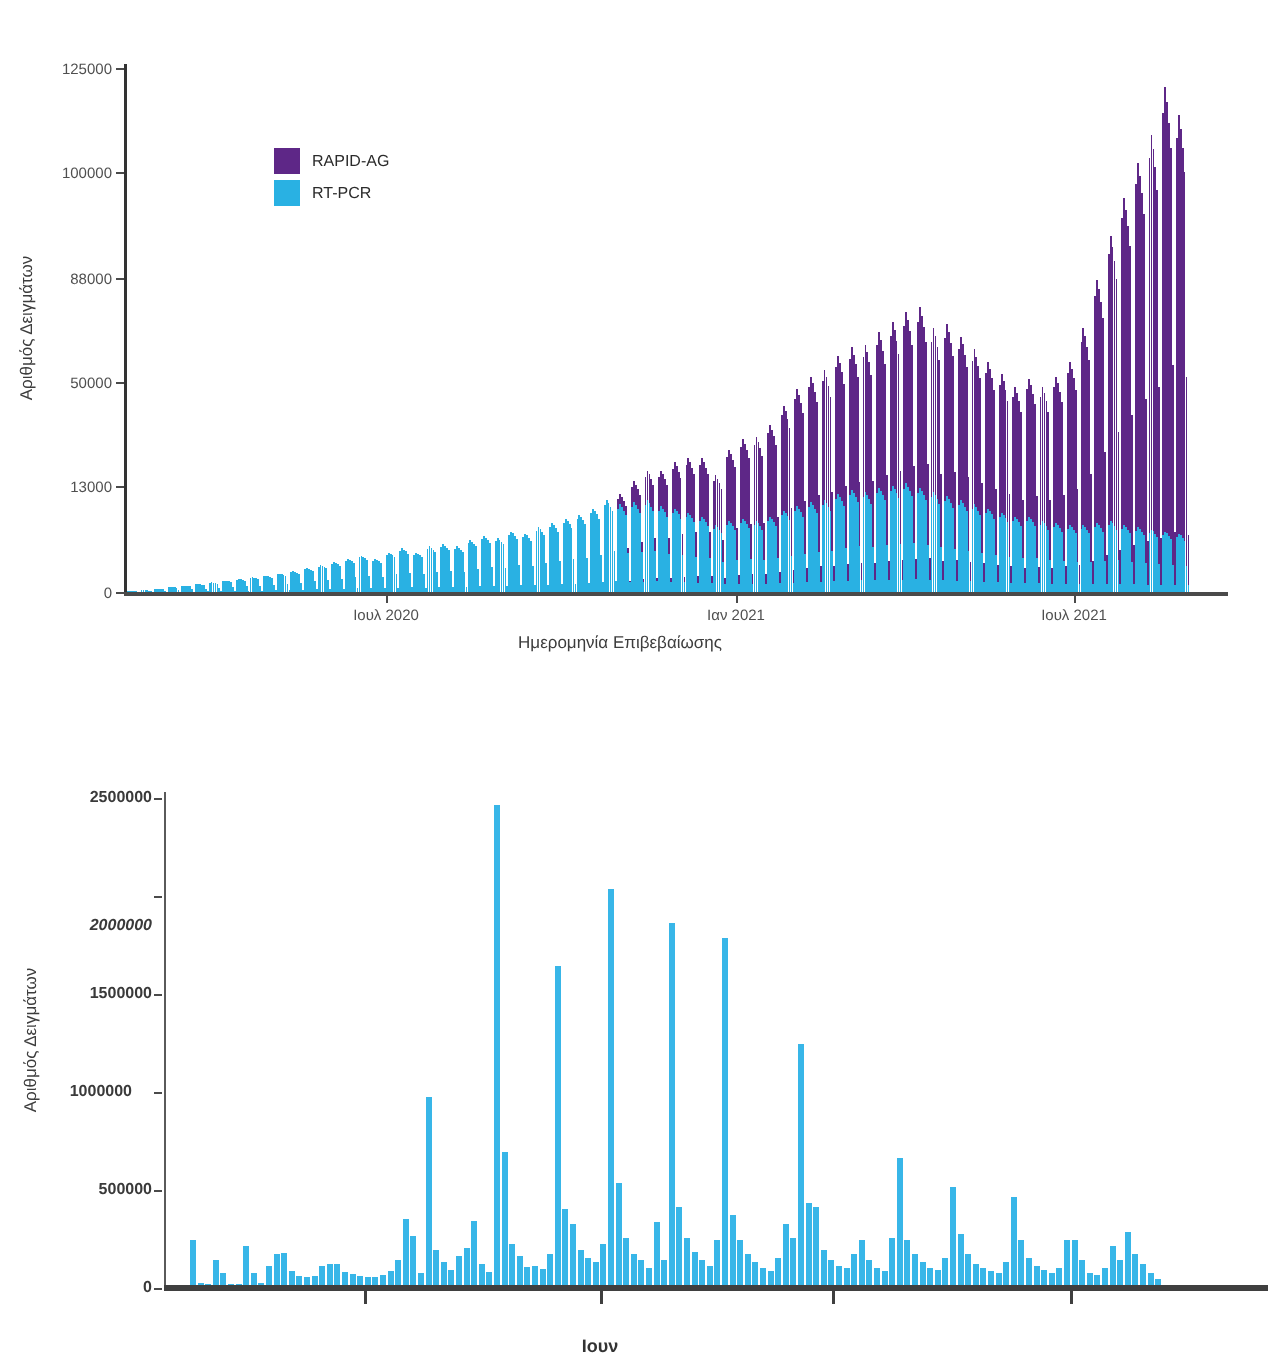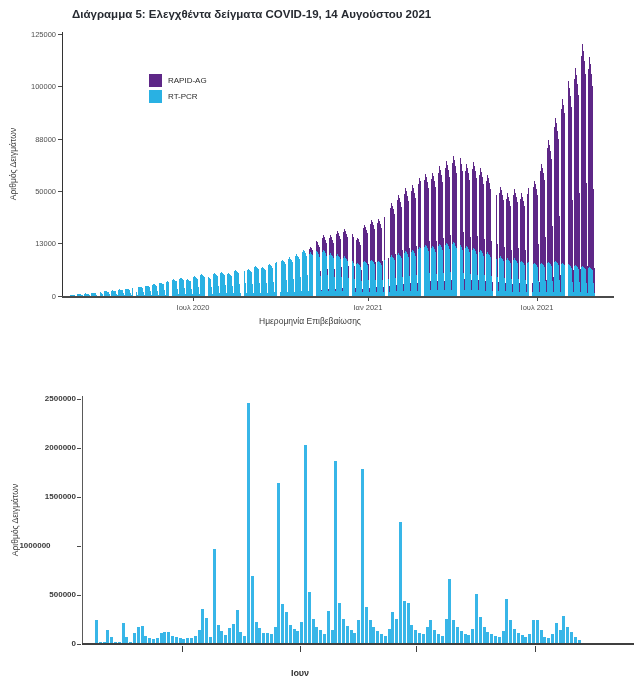--- a/index.html
+++ b/index.html
@@ -6,41 +6,40 @@
   .page{
     position:relative;width:637px;height:686px;background:#ffffff;overflow:hidden;
     font-family:"Liberation Sans","DejaVu Sans",sans-serif;
   }
   .chart-title{position:absolute;font-weight:bold;font-size:11.5px;letter-spacing:0;white-space:nowrap;}
   .title-5{left:72px;top:8px;color:#262a31;}
   .title-6{left:82px;top:367px;width:552px;text-align:center;color:#1e3150;}
   .plot-svg{position:absolute;}
   #svg1{left:62px;top:30px;}
   #svg2{left:82px;top:394px;}
-  .legend{position:absolute;left:137px;top:72px;margin-left:12px;}
+  .legend{position:absolute;left:137px;top:72px;}
   .legend-row{display:flex;align-items:center;height:16px;}
   .legend-swatch{width:13px;height:13px;display:inline-block;}
   .legend-label{margin-left:6px;font-size:8px;color:#2b2b2b;}
   .y-tick-label{position:absolute;font-size:7.5px;color:#4f4f4f;text-align:right;white-space:nowrap;}
   .y-tick-label.c6{font-size:8px;font-weight:bold;color:#3a3a3a;}
   .x-tick-label{position:absolute;font-size:7.5px;color:#4f4f4f;text-align:center;white-space:nowrap;transform:translateX(-50%);}
   .x-tick-label.c6{font-size:9px;font-weight:bold;color:#333333;margin-top:24px;}
   .tick-stub{position:absolute;background:#4a4a4a;}
   .axis-label{position:absolute;font-size:8.5px;color:#3d3d3d;white-space:nowrap;}
   .ylab{width:130px;height:12px;text-align:center;transform:rotate(-90deg);}
   .xlab1{left:310px;top:316px;transform:translateX(-50%);}
   .ylab1{left:-51px;top:158px;}
   .ylab2{left:-49px;top:514px;}
 </style>
 </head>
 <body>
 
 <div class="page">
 
-  <div class="chart-title title-5">Διάγραμμα 5: Ελεγχθέντα δείγματα COVID-19, 14 Αυγούστου 2021</div>
 
   <div class="legend">
     <div class="legend-row">
       <span class="legend-swatch" id="swatch-rapid" style="background: rgb(94, 39, 135);"></span>
       <span class="legend-label">RAPID-AG</span>
     </div>
     <div class="legend-row">
       <span class="legend-swatch" id="swatch-rtpcr" style="background: rgb(41, 177, 227);"></span>
       <span class="legend-label">RT-PCR</span>
     </div>
@@ -1051,25 +1050,25 @@
     <div class="tick-stub" style="left: 58px; width: 3.5px; height: 1.1px; top: 86.1px;"></div>
     <div class="y-tick-label" style="left: 8px; width: 48px; top: 29.7px;">125000</div>
     <div class="tick-stub" style="left: 58px; width: 3.5px; height: 1.1px; top: 33.7px;"></div>
     <div class="x-tick-label" style="left: 193px; top: 303px; text-align: center;">Ιουλ 2020</div>
     <div class="x-tick-label" style="left: 368px; top: 303px;">Ιαν 2021</div>
     <div class="x-tick-label" style="left: 537px; top: 303px;">Ιουλ 2021</div>
     <div class="y-tick-label c6" style="left: 14px; width: 62px; top: 639px;">0</div>
     <div class="tick-stub" style="left: 77px; width: 4px; height: 1.2px; top: 643.5px;"></div>
     <div class="y-tick-label c6" style="left: 14px; width: 62px; top: 590px;">500000</div>
     <div class="tick-stub" style="left: 77px; width: 4px; height: 1.2px; top: 594.5px;"></div>
-    <div class="y-tick-label c6" style="left: 4px; width: 62px; top: 541px; text-align: center;">1000000</div>
+    <div class="y-tick-label c6" style="left: 4px; width: 62px; top: 541px;">1000000</div>
     <div class="tick-stub" style="left: 77px; width: 4px; height: 1.2px; top: 545.5px;"></div>
     <div class="y-tick-label c6" style="left: 14px; width: 62px; top: 492px;">1500000</div>
     <div class="tick-stub" style="left: 77px; width: 4px; height: 1.2px; top: 496.5px;"></div>
-    <div class="y-tick-label c6" style="left: 14px; width: 62px; top: 443px;">2000000</div>
+    <div class="y-tick-label c6" style="left: 14px; width: 62px; top: 458px; font-style: italic;">2000000</div>
     <div class="tick-stub" style="left: 77px; width: 4px; height: 1.2px; top: 447.5px;"></div>
     <div class="y-tick-label c6" style="left: 14px; width: 62px; top: 394px;">2500000</div>
     <div class="tick-stub" style="left: 77px; width: 4px; height: 1.2px; top: 398.5px;"></div>
     <div class="x-tick-label c6" style="left: 182px; top: 664px;">Μαΐ</div>
     <div class="x-tick-label c6" style="left: 300px; top: 644px;">Ιουν</div>
     <div class="x-tick-label c6" style="left: 416px; top: 664px;">Ιουλ</div>
     <div class="x-tick-label c6" style="left: 535px; top: 664px;">Αυγ</div>
   </div>
 
 </body></html>

